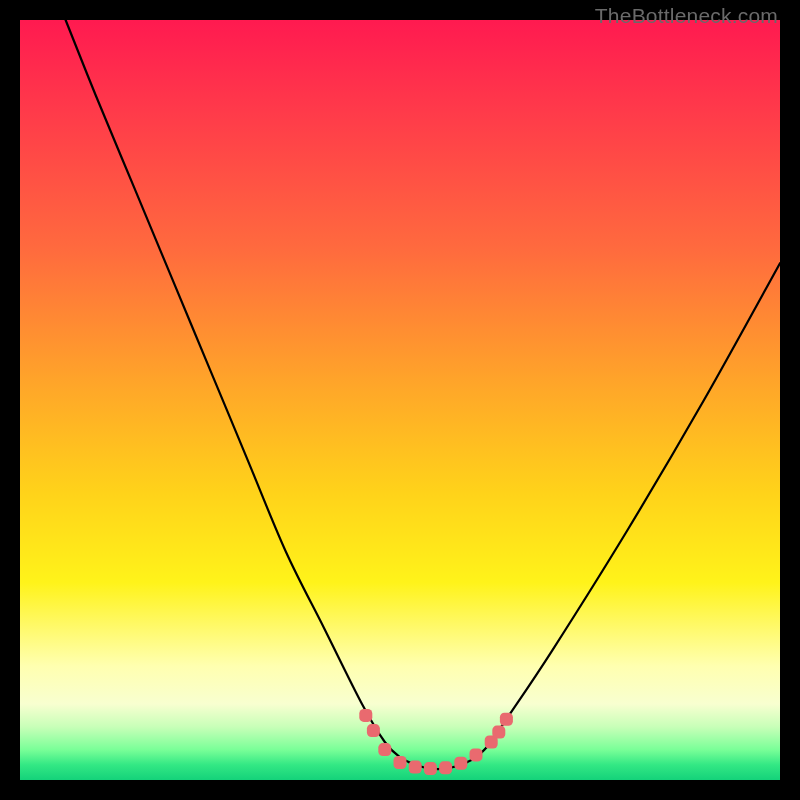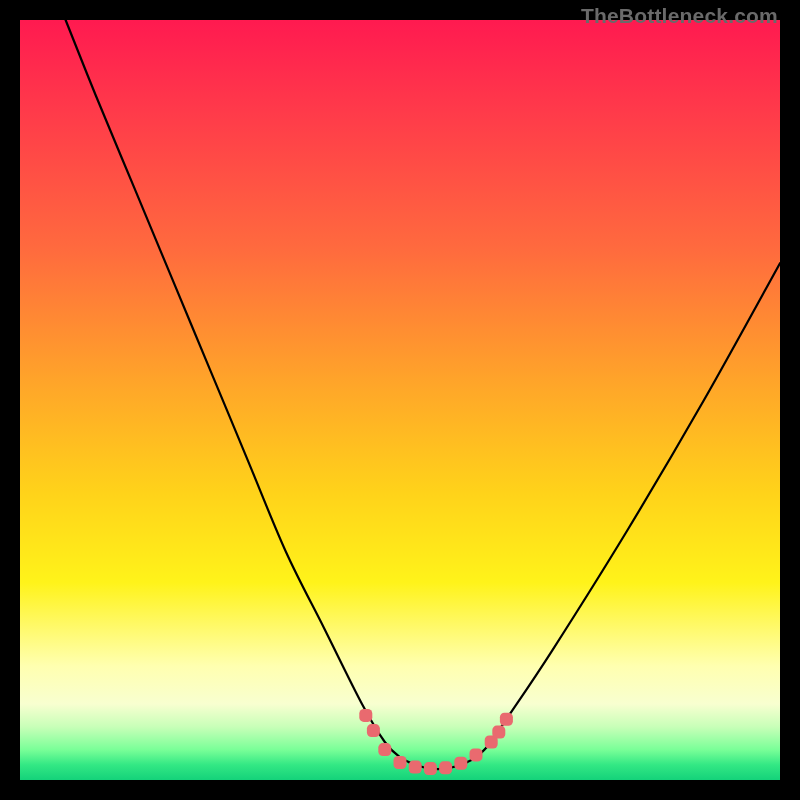--- a/index.html
+++ b/index.html
@@ -41,21 +41,21 @@
       #33e884 98%,
       #14d27a 100%
     );
   }
   .watermark {
     position: absolute;
     top: 4px;
     right: 22px;
     color: #6a6a6a;
     font-size: 21px;
-    font-weight: 700;
+    font-weight: 400;
     letter-spacing: 0.2px;
     user-select: none;
   }
   svg.curve {
     position: absolute;
     left: 20px;
     top: 20px;
     width: 760px;
     height: 760px;
     overflow: visible;

